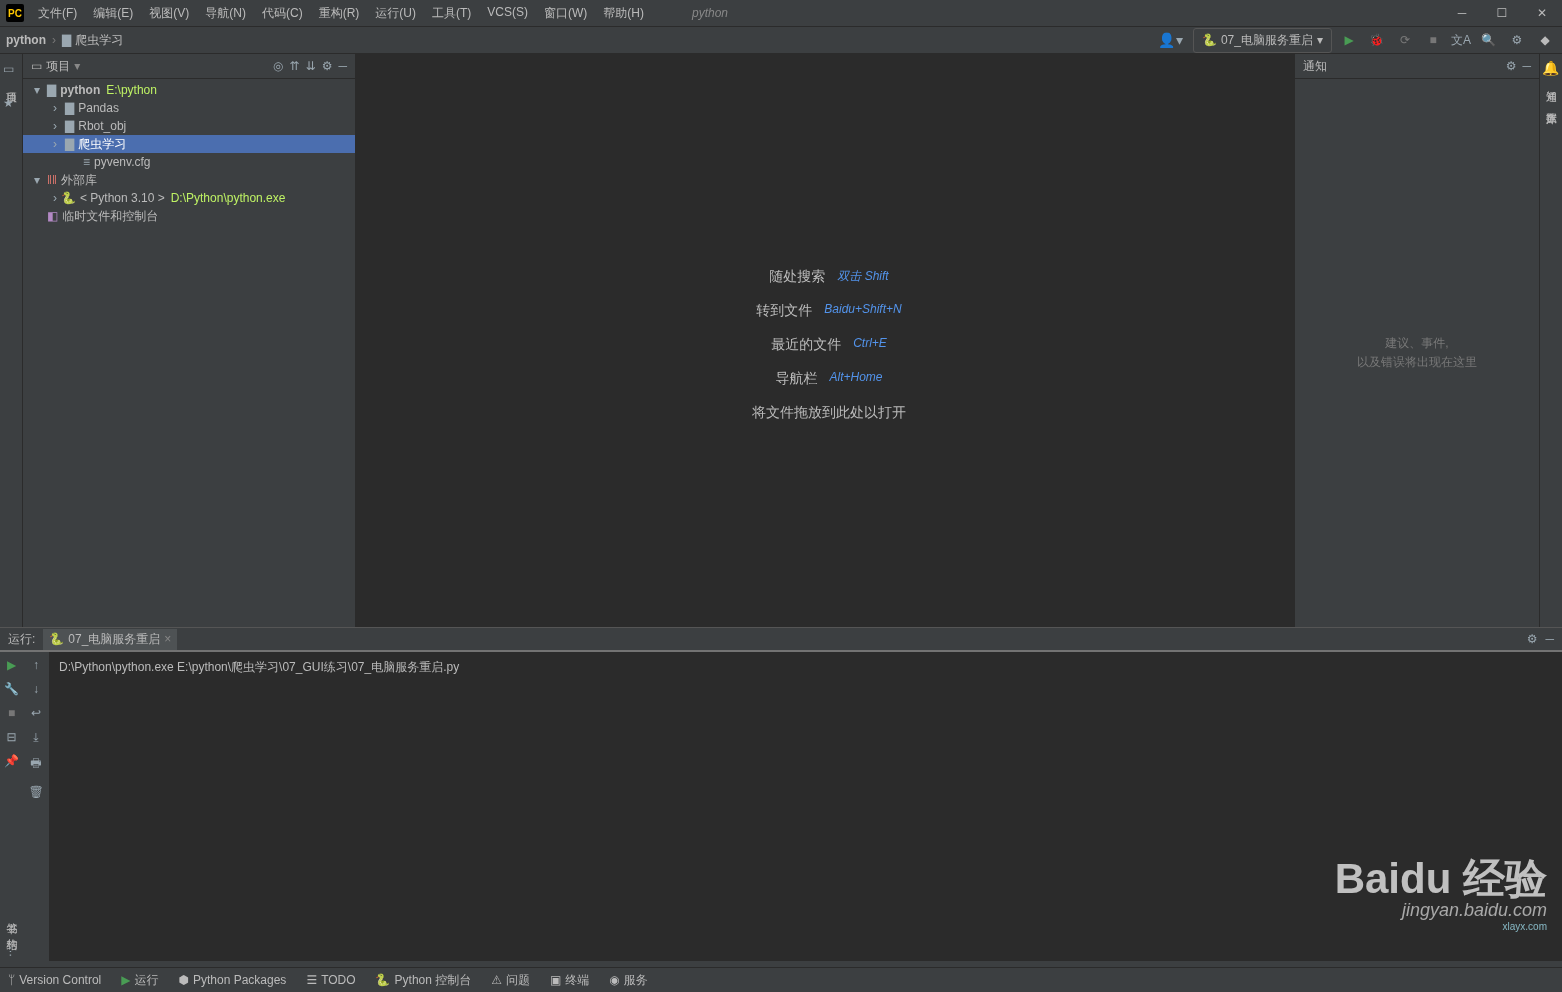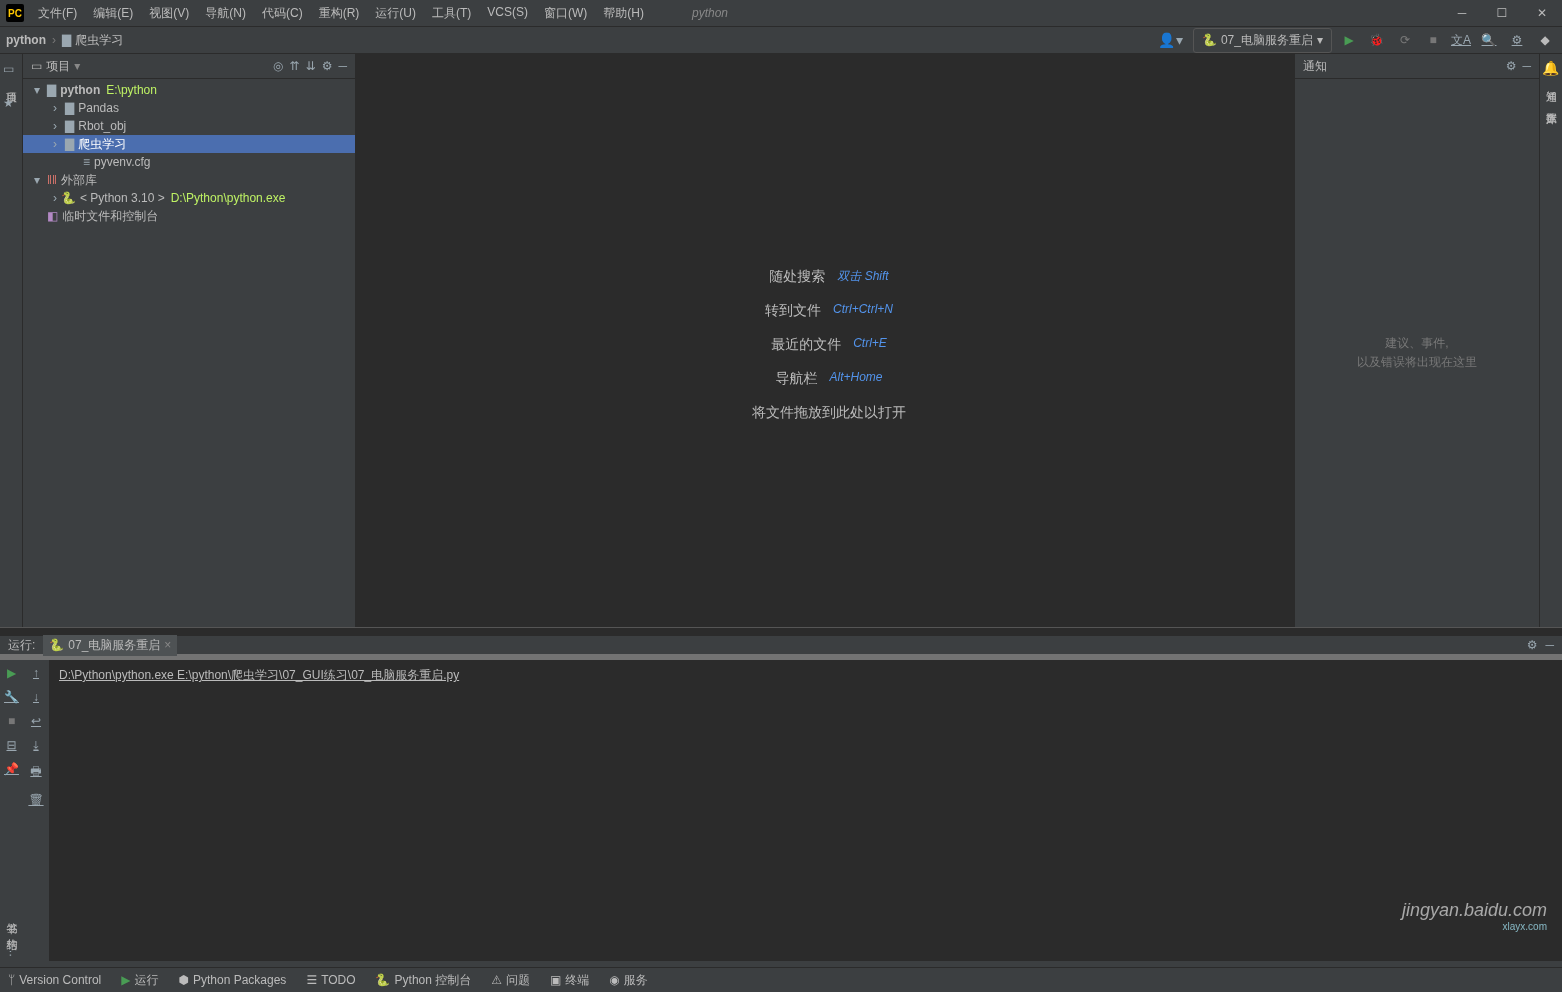--- a/index.html
+++ b/index.html
@@ -14,21 +14,21 @@
 .navbar { height:27px; background:#3c3f41; display:flex; align-items:center; padding:0 6px; border-bottom:1px solid #2b2b2b; }
 .crumb { display:flex; align-items:center; }
 .folder-icon { color:#9aa7b0; margin-right:4px; }
 .nav-sep { margin:0 6px; color:#777; }
 .nav-right { margin-left:auto; display:flex; align-items:center; gap:6px; }
 .user-icon { color:#9aa7b0; font-size:14px; margin-right:4px; }
 .run-config { border:1px solid #555; border-radius:3px; padding:3px 8px; display:flex; align-items:center; gap:4px; background:#3c3f41; }
 .icon-btn { width:22px; height:22px; display:flex; align-items:center; justify-content:center; cursor:pointer; }
 .green { color:#499c54; }
 .grey { color:#777; }
-.tool-icon { color:#9aa7b0;text-decoration:underline; }
+.tool-icon { color:#9aa7b0; }
 .main-area { display:flex; height:573px; }
 .left-gutter { width:23px; background:#3c3f41; border-right:1px solid #2b2b2b; display:flex; flex-direction:column; align-items:center; padding-top:2px; }
 .gutter-tab { writing-mode:vertical-rl; font-size:11px; color:#bbb; padding:6px 2px; }
 .gutter-icon { width:16px; height:16px; margin-top:6px; color:#9aa7b0; }
 .project-panel { width:333px; background:#3c3f41; border-right:1px solid #2b2b2b; display:flex; flex-direction:column; }
 .panel-header { height:25px; display:flex; align-items:center; padding:0 8px; border-bottom:1px solid #2b2b2b; }
 .panel-title { display:flex; align-items:center; gap:4px; }
 .panel-header-icons { margin-left:auto; display:flex; gap:6px; color:#9aa7b0; }
 .tree { flex:1; overflow:auto; padding-top:2px; }
 .tree-row { display:flex; align-items:center; height:18px; padding-left:8px; white-space:nowrap; }
@@ -42,28 +42,28 @@
 .editor-area { flex:1; background:#2b2b2b; display:flex; flex-direction:column; justify-content:center; align-items:center;padding-left:8px; }
 .hint-row { display:flex; gap:12px; margin:8px 0; }
 .hint-label { color:#bbb; font-size:14px; }
 .hint-key { color:#5394ec; font-size:12px;font-style:italic; }
 .hint-drop { color:#bbb; font-size:14px; margin-top:8px; }
 .notif-panel { width:245px; background:#3c3f41; border-left:1px solid #2b2b2b; display:flex; flex-direction:column; }
 .notif-msg { margin:auto; text-align:center; color:#787878; font-size:12px; line-height:1.6; }
 .right-gutter { width:23px; background:#3c3f41; border-left:1px solid #2b2b2b; display:flex; flex-direction:column; align-items:center; padding-top:6px; }
 .bell { color:#9aa7b0; font-size:14px; }
 .run-panel { height:334px; background:#2b2b2b; border-top:1px solid #555; display:flex; flex-direction:column; }
-.run-header { height:24px; background:#3c3f41; display:flex; align-items:center; padding:0 8px; border-bottom:6px solid #737373;margin-top:8px; }
+.run-header { height:24px; background:#3c3f41; display:flex; align-items:center; padding:0 8px; border-bottom:2px solid #737373; }
 .run-tab { display:flex; align-items:center; gap:4px; margin-left:8px; padding:2px 6px; background:#4e5254; }
 .run-header-icons { margin-left:auto; display:flex; gap:8px; color:#9aa7b0; }
 .run-body { flex:1; display:flex; }
 .run-gutter { width:23px; background:#3c3f41; display:flex; flex-direction:column; align-items:center; padding-top:6px; gap:10px; }
 .run-gutter2 { width:26px; background:#3c3f41; display:flex; flex-direction:column; align-items:center; padding-top:6px; gap:10px; }
 .console { flex:1; padding:6px 10px; font-family:"Consolas",monospace; font-size:13px; color:#bbb; }
-.console div { line-height:1.5;text-decoration:underline; }
+.console div { line-height:1.5; }
 .left-vtabs { position:absolute; left:0; bottom:35px; width:23px; display:flex; flex-direction:column; align-items:center; gap:16px; }
 .vtab { writing-mode:vertical-rl; font-size:11px; color:#bbb; }
 .statusbar { position:absolute; bottom:0; left:0; right:0; height:25px; background:#3c3f41; border-top:1px solid #2b2b2b; display:flex; align-items:center; padding:0 8px; gap:20px; }
 .status-item { display:flex; align-items:center; gap:4px; color:#bbb; cursor:pointer; }
 .watermark { position:absolute; right:15px; bottom:60px; text-align:right; color:#fff; opacity:.7; pointer-events:none; }
 .watermark .big { font-size:42px; font-weight:bold; line-height:1; }
 .watermark .sub { font-size:18px; font-style:italic; color:#ddd; }
 .watermark .game { font-size:10px; color:#aef; }
 </style>
 </head>
@@ -185,21 +185,21 @@
     </div>
   </div>
 
   <div class="editor-area">
     <div class="hint-row">
         <span class="hint-label">随处搜索</span>
         <span class="hint-key">双击 Shift</span>
       </div>
     <div class="hint-row">
         <span class="hint-label">转到文件</span>
-        <span class="hint-key">Ctrl+Ctrl+N</span>
+        <span class="hint-key">Baidu+Shift+N</span>
       </div>
     <div class="hint-row">
         <span class="hint-label">最近的文件</span>
         <span class="hint-key">Ctrl+E</span>
       </div>
     <div class="hint-row">
         <span class="hint-label">导航栏</span>
         <span class="hint-key">Alt+Home</span>
       </div>
     <div class="hint-drop">将文件拖放到此处以打开</div>
@@ -297,15 +297,16 @@
       <span>▣</span>
       <span>终端</span>
     </div>
   <div class="status-item">
       <span>◉</span>
       <span>服务</span>
     </div>
 </div>
 
 <div class="watermark">
+  <div class="big">Baidu 经验</div>
   <div class="sub">jingyan.baidu.com</div>
   <div class="game">xlayx.com</div>
 </div>
 
 </body></html>

